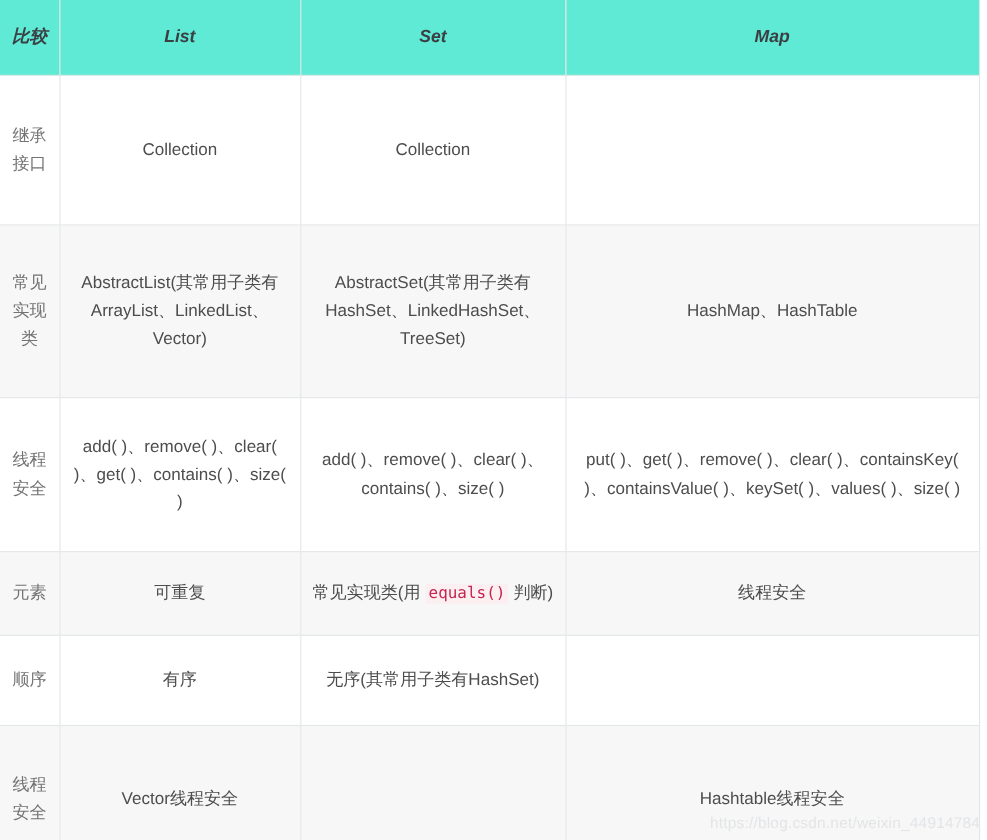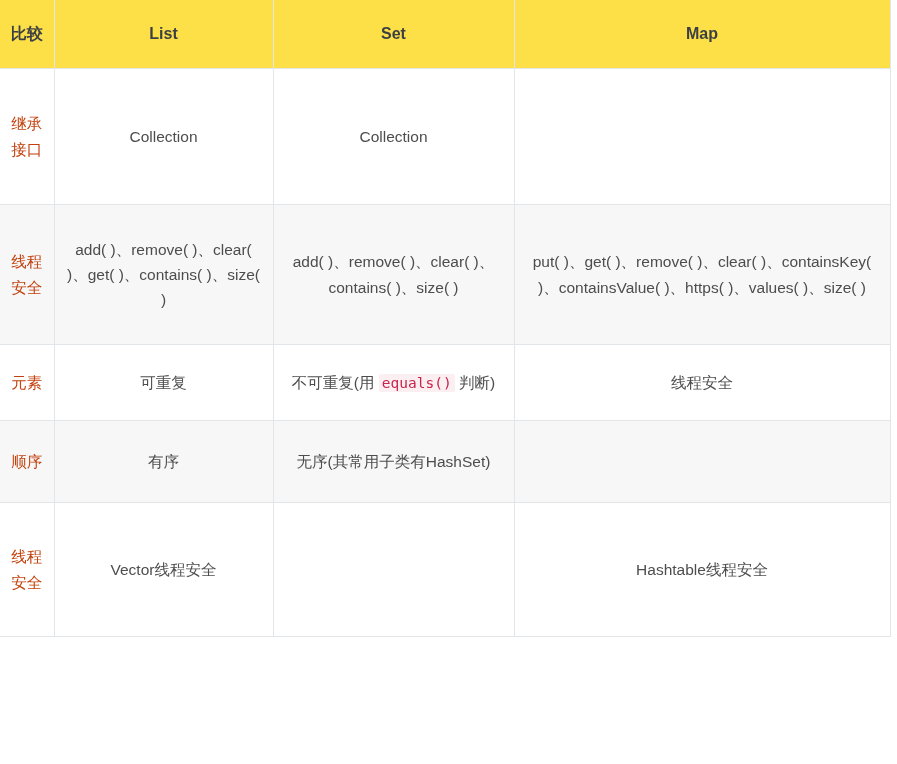--- a/index.html
+++ b/index.html
@@ -42,41 +42,42 @@
     text-align: center;
     vertical-align: middle;
     color: #4d4d4d;
     font-size: 15.5px;
     line-height: 1.62;
     font-weight: normal;
     word-break: break-word;
   }
 
   table.compare-table thead th {
-    background: #fde047;
+    background: #5eead4;
     color: #3b3f44;
     font-weight: bold;
     font-size: 16px;
     height: 52px;
     border-bottom: 1px solid #e3e6e8;
+    font-style: italic;
   }
 
   table.compare-table thead th.head-first {
     font-size: 16px;
   }
 
   
   table.compare-table tbody tr:nth-child(odd) td { background: #ffffff; }
   table.compare-table tbody tr:nth-child(even) td { background: #f7f7f8; }
 
   table.compare-table td.rowhead {
     padding-left: 6px;
     padding-right: 6px;
     font-size: 15.5px;
-    color: #c2410c;
+    color: #737373;
   }
 
   
   tr.r1 td { height: 119px; }
   tr.r2 td { height: 140px; }
   tr.r3 td { height: 123px; }
   tr.r4 td { height: 59px; }
   tr.r5 td { height: 65px; }
   tr.r6 td { height: 117px; }
 
@@ -125,46 +126,53 @@
     </thead>
     <tbody>
 
       <tr class="r1">
         <td class="rowhead">继承接口</td>
         <td>Collection</td>
         <td>Collection</td>
         <td></td>
       </tr>
 
+      <tr class="r2">
+        <td class="rowhead">常见实现类</td>
+        <td>AbstractList(其常用子类有ArrayList、LinkedList、Vector)</td>
+        <td>AbstractSet(其常用子类有HashSet、LinkedHashSet、TreeSet)</td>
+        <td>HashMap、HashTable</td>
+      </tr>
 
       <tr class="r3">
         <td class="rowhead">线程安全</td>
         <td>add( )、remove( )、clear( )、get( )、contains( )、size( )</td>
         <td>add( )、remove( )、clear( )、contains( )、size( )</td>
-        <td>put( )、get( )、remove( )、clear( )、containsKey( )、containsValue( )、https( )、values( )、size( )</td>
+        <td>put( )、get( )、remove( )、clear( )、containsKey( )、containsValue( )、keySet( )、values( )、size( )</td>
       </tr>
 
       <tr class="r4">
         <td class="rowhead">元素</td>
         <td>可重复</td>
-        <td><span>不可重复(用 </span><code class="inline-code">equals()</code><span> 判断)</span></td>
+        <td><span>常见实现类(用 </span><code class="inline-code">equals()</code><span> 判断)</span></td>
         <td>线程安全</td>
       </tr>
 
       <tr class="r5">
         <td class="rowhead">顺序</td>
         <td>有序</td>
         <td>无序(其常用子类有HashSet)</td>
         <td></td>
       </tr>
 
       <tr class="r6">
         <td class="rowhead">线程安全</td>
         <td>Vector线程安全</td>
         <td></td>
         <td>Hashtable线程安全</td>
       </tr>
 
     </tbody>
   </table>
 
+  <div class="watermark">https://blog.csdn.net/weixin_44914784</div>
 
 </div>
 
 </body></html>

